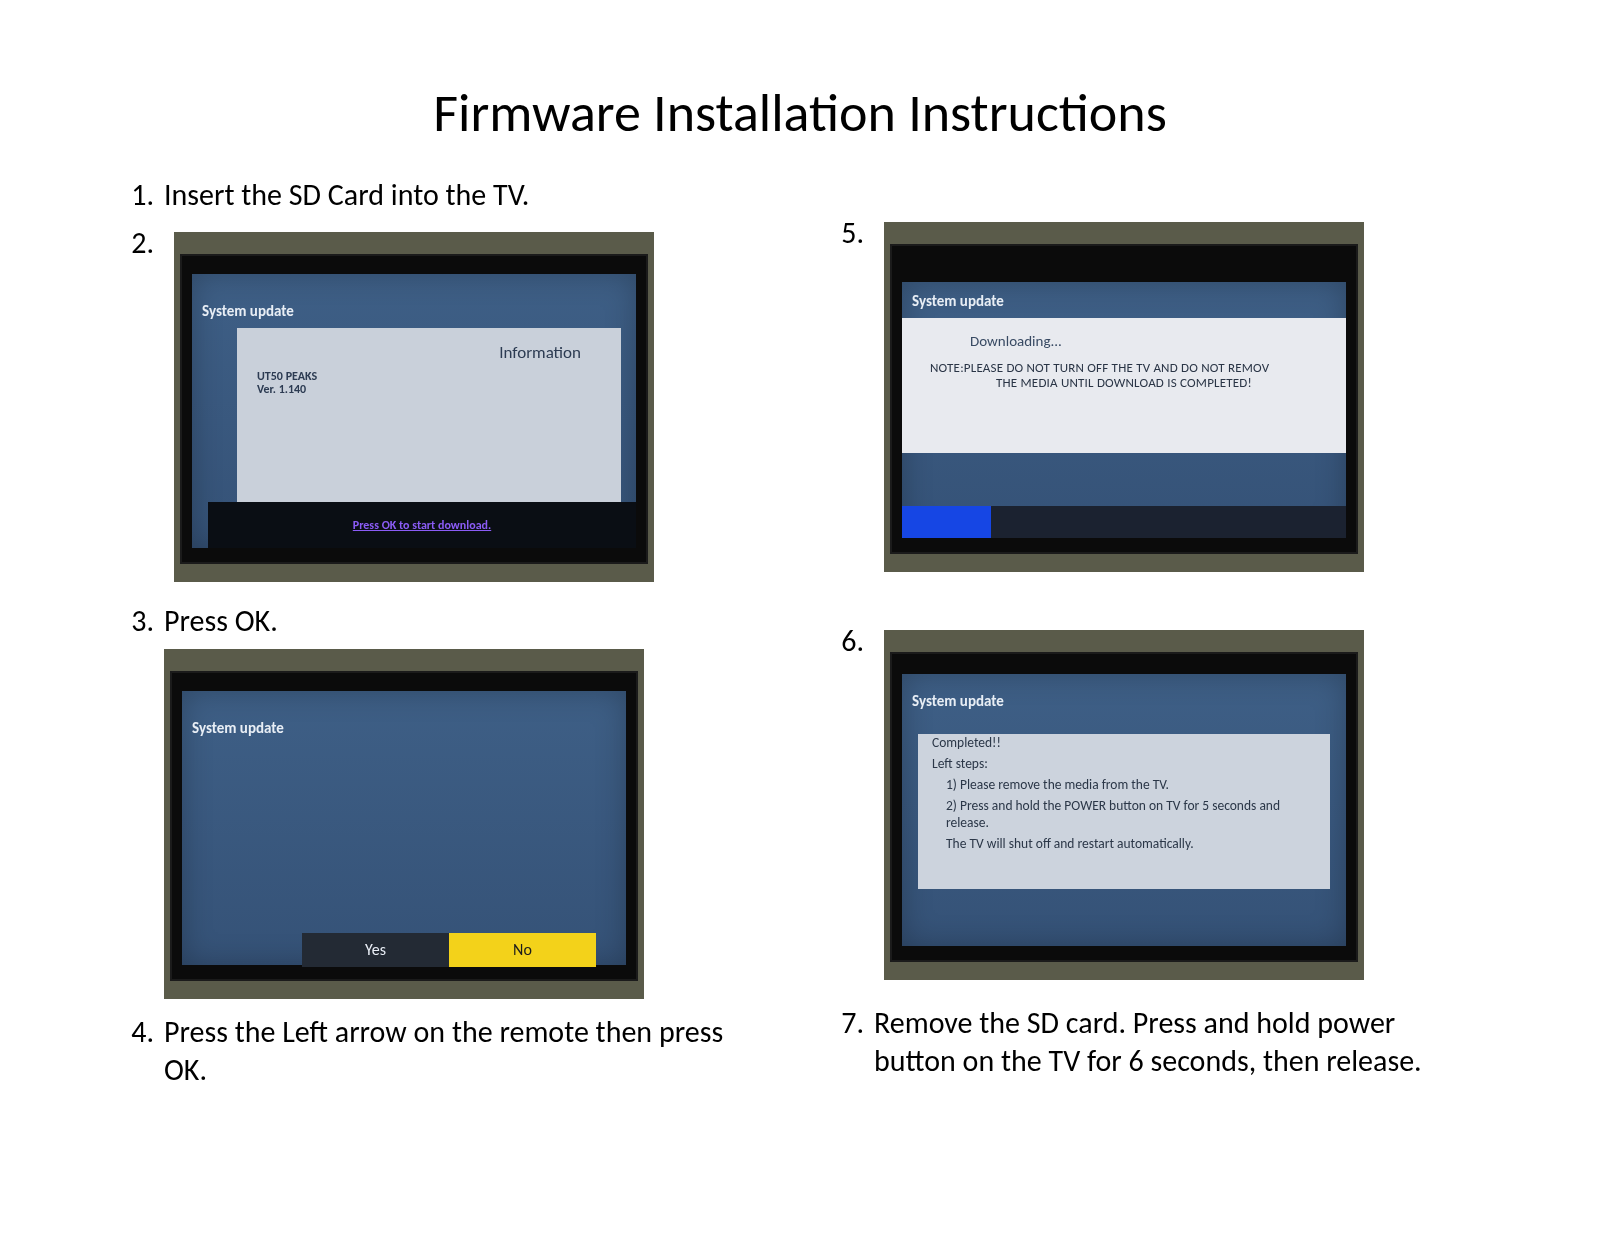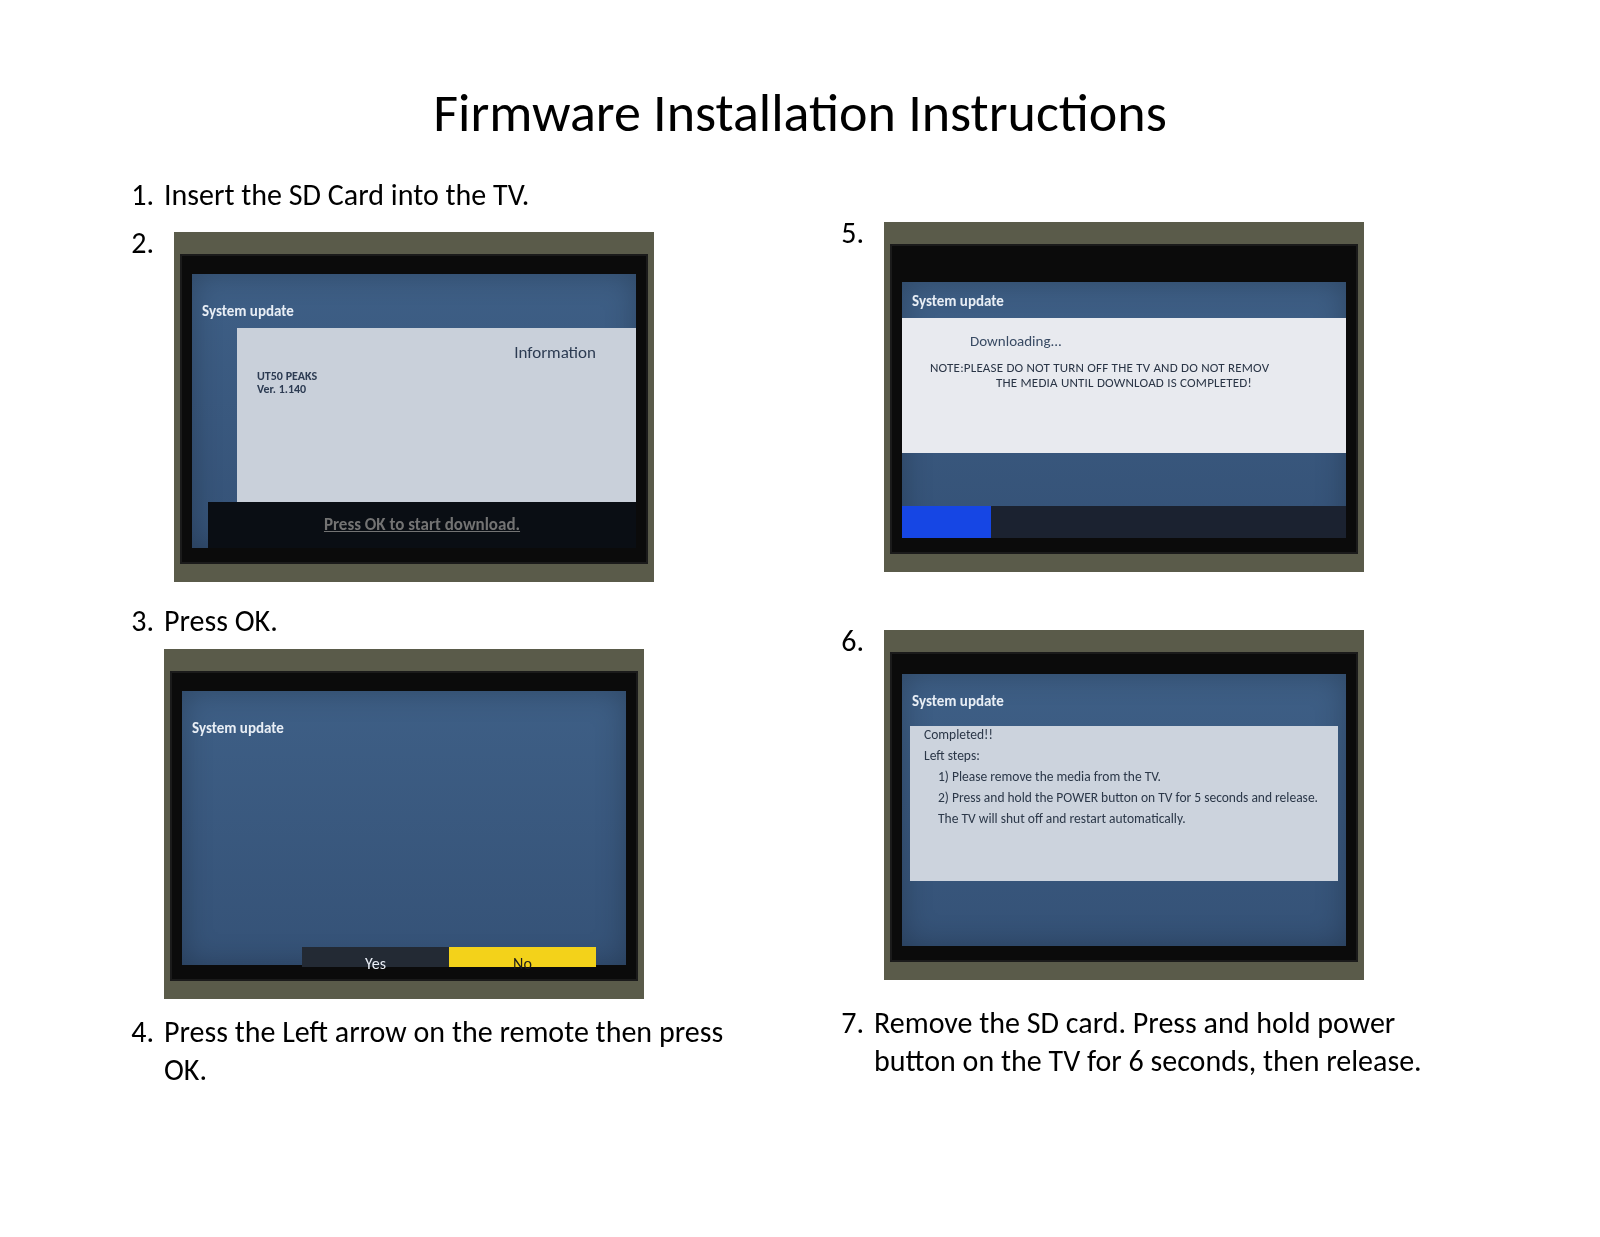--- a/index.html
+++ b/index.html
@@ -57,21 +57,21 @@
   }
   .tv .screen .hdr {
     font-size: 15px;
     font-weight: 600;
     padding: 28px 0 8px 10px;
     color: #e8eef5;
   }
   .tv .panel {
     background: #c9d0da;
     color: #263142;
-    margin: 0 0 0 45px;
+    margin: 0 15px 0 45px;
     height: 180px;
     position: relative;
   }
   .tv .panel .info-label {
     position: absolute;
     top: 14px; right: 40px;
     font-size: 17px;
     color: #2c3b52;
   }
   .tv .panel .model {
@@ -80,22 +80,22 @@
     font-size: 12px;
     color: #2c3b52;
     font-weight: 600;
     line-height: 1.15;
   }
   .tv .footer {
     position: absolute;
     left: 16px; right: 0; bottom: 0;
     height: 46px;
     background: #0a0e14;
-    color: #737373;
-    font-size: 17px;
+    color: #8b5cf6;
+    font-size: 12px;
     font-weight: 600;
     text-align: center;
     line-height: 46px;
     text-decoration: underline;
   }
 
   
   .tv.confirm .panel {
     margin-left: 55px;
     height: 170px;
@@ -103,21 +103,21 @@
   .tv.confirm .panel .prompt {
     position: absolute;
     left: 0; right: 40px; top: 55px;
     text-align: center;
     font-size: 17px;
     color: #2d3a4f;
   }
   .tv.confirm .btnrow {
     position: absolute;
     left: 120px; right: 30px; bottom: -2px;
-    height: 20px;
+    height: 34px;
     display: flex;
   }
   .tv.confirm .btn {
     flex: 1;
     text-align: center;
     line-height: 34px;
     font-size: 16px;
     font-weight: 500;
   }
   .tv.confirm .btn.yes { background: #232a34; color: #e9eef6; }
@@ -144,21 +144,21 @@
   }
   .tv.downloading .pbar .fill {
     height: 100%;
     width: 20%;
     background: #1646e4;
   }
 
   
   .tv.completed .screen { top: 44px; }
   .tv.completed .panel {
-    margin: 8px;
+    margin: 16px;
     background: #ccd3dd;
     height: 155px;
     padding: 0 14px;
     font-size: 13.5px;
     color: #2b3748;
   }
   .tv.completed .panel .line { margin: 4px 0; }
   .tv.completed .panel .sub { margin-left: 14px; }
   .tv.completed .hdr { padding-top: 18px; }
 

